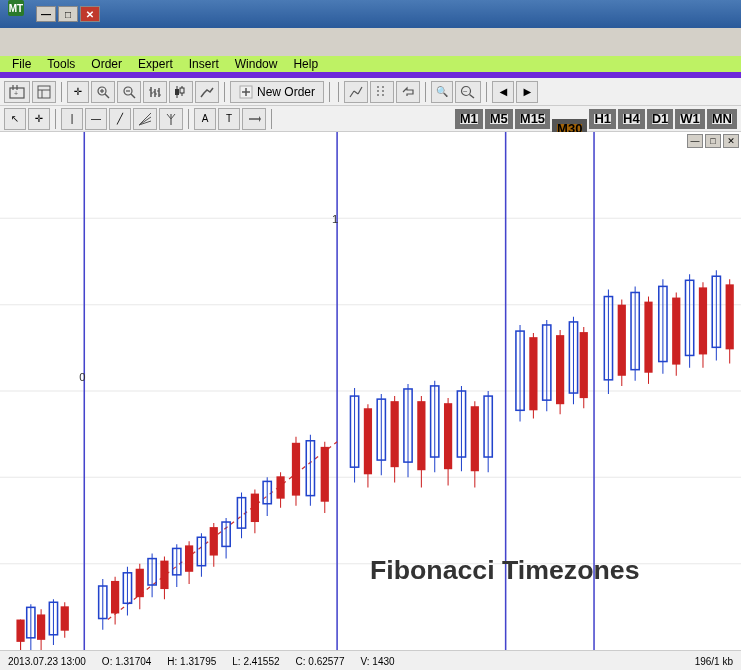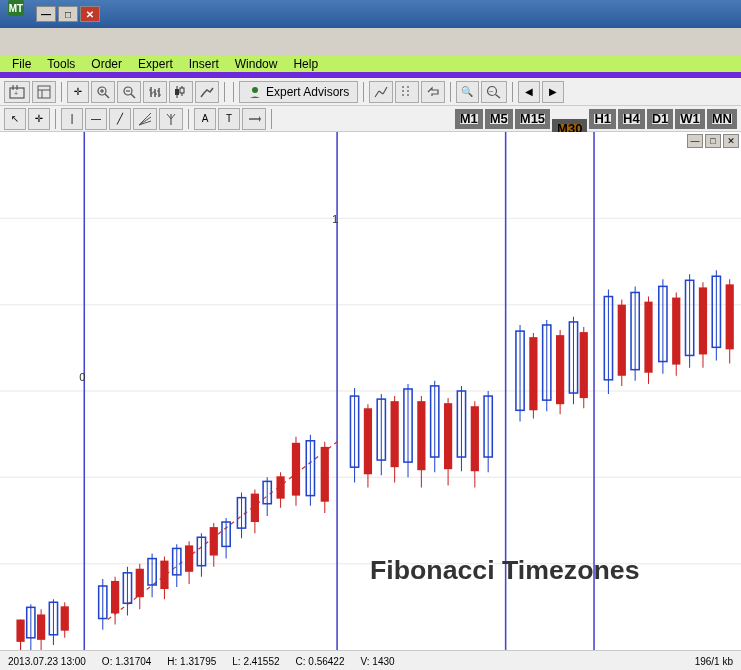--- a/index.html
+++ b/index.html
@@ -226,28 +226,29 @@
         <line x1="8" y1="1" x2="8" y2="3" stroke="#333" stroke-width="1"></line>
         <line x1="8" y1="8" x2="8" y2="11" stroke="#333" stroke-width="1"></line>
       </svg>
   </div>
   <div class="tb-btn">
     <svg width="14" height="14" viewBox="0 0 14 14">
         <polyline points="1,12 4,8 7,5 10,7 13,3" fill="none" stroke="#555" stroke-width="1.5"></polyline>
       </svg>
   </div>
   <div class="tb-separator"></div>
-  <div class="tb-separator"></div>
-  <div class="tb-expert">
-    <svg width="14" height="14" viewBox="0 0 14 14">
-        <circle cx="7" cy="5" r="3" fill="#2a7a2a"></circle>
-        <path d="M2,13 Q7,10 12,13" fill="#2a7a2a"></path>
-      </svg>
-    <span>Expert Advisors</span>
-  </div>
+  <div class="tb-new-order">
+    <svg width="14" height="14" viewBox="0 0 14 14">
+        <rect x="1" y="1" width="12" height="12" fill="#f0f0f0" stroke="#aaa" stroke-width="1"></rect>
+        <line x1="7" y1="3" x2="7" y2="11" stroke="#555" stroke-width="1.5"></line>
+        <line x1="3" y1="7" x2="11" y2="7" stroke="#555" stroke-width="1.5"></line>
+      </svg>
+    <span>New Order</span>
+  </div>
+  <div class="tb-separator"></div>
   <div class="tb-separator"></div>
   <div class="tb-btn">
     <svg width="14" height="14" viewBox="0 0 14 14">
         <line x1="1" y1="12" x2="5" y2="6" stroke="#555" stroke-width="1.2"></line>
         <line x1="5" y1="6" x2="9" y2="9" stroke="#555" stroke-width="1.2"></line>
         <line x1="9" y1="9" x2="13" y2="2" stroke="#555" stroke-width="1.2"></line>
       </svg>
   </div>
   <div class="tb-btn">
     <svg width="14" height="14" viewBox="0 0 14 14">
@@ -502,17 +503,17 @@
       <text x="360" y="440" font-family="Arial, sans-serif" font-size="26" font-weight="bold" fill="#333">Fibonacci Timezones</text>
     </svg>
   </div>
 </div>
 
 <div id="statusbar">
   <span class="status-item">2013.07.23 13:00</span>
   <span class="status-item">O: 1.31704</span>
   <span class="status-item">H: 1.31795</span>
   <span class="status-item">L: 2.41552</span>
-  <span class="status-item">C: 0.56422</span>
+  <span class="status-item">C: 0.62577</span>
   <span class="status-item">V: 1430</span>
   <span style="flex:1"></span>
   <span class="status-item">196/1 kb</span>
 </div>
 
 </body></html>

